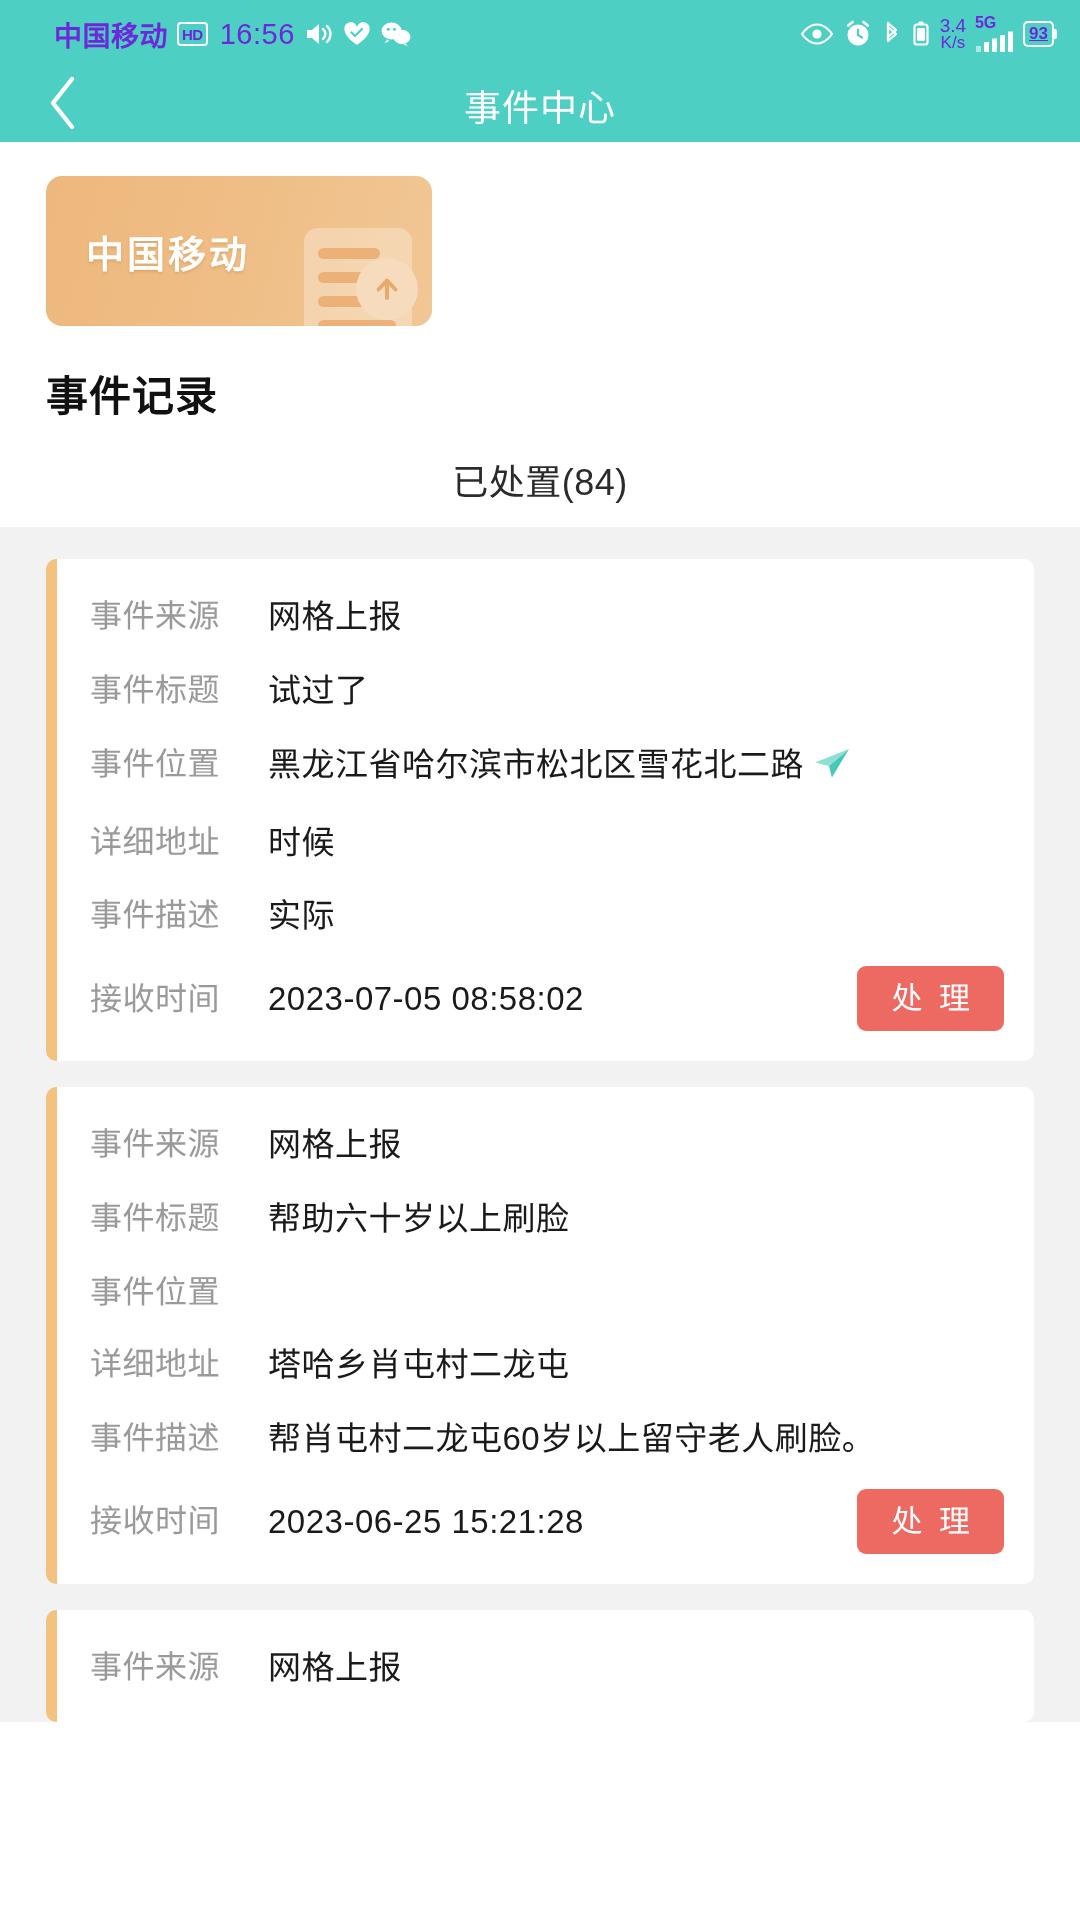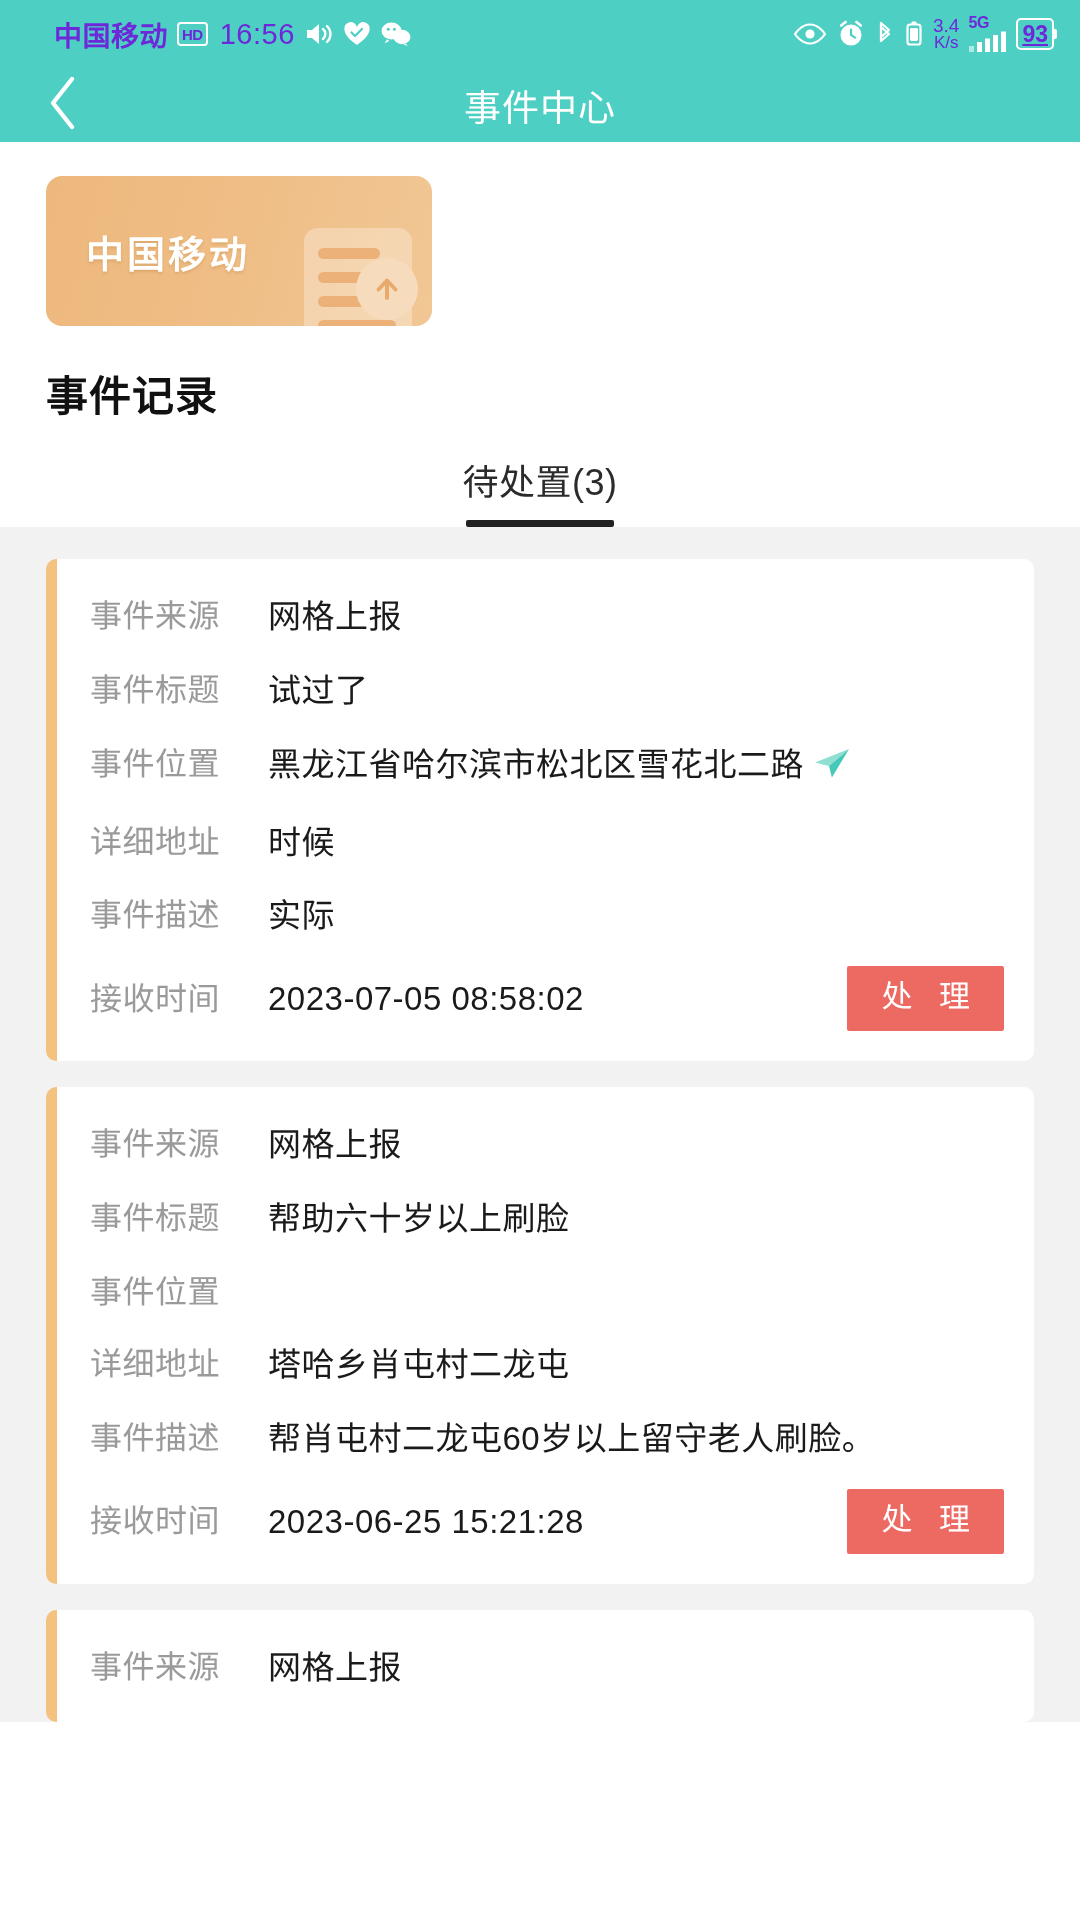--- a/index.html
+++ b/index.html
@@ -78,21 +78,21 @@
   }
   .net-type .nt-label {
     font-size: 16px;
     font-weight: 700;
     letter-spacing: -0.3px;
   }
   .batt {
     border: 2.5px solid #ffffff;
     border-radius: 5px;
     padding: 1px 4px;
-    font-size: 23px;
+    font-size: 17px;
     font-weight: 700;
     line-height: 1.15;
     position: relative;
     text-decoration: underline;
   }
   .batt::after {
     content: "";
     position: absolute;
     right: -5px;
     top: 50%;
@@ -285,23 +285,23 @@
     display: flex;
     align-items: center;
   }
   .handle-btn {
     flex: 0 0 auto;
     background: #ec6a62;
     color: #ffffff;
     font-size: 31px;
     letter-spacing: 4px;
     border: none;
-    border-radius: 2px;
+    border-radius: 9px;
     padding: 17px 30px 17px 34px;
-    font-family: Liberation Mono, monospace;
+    font-family: Liberation Sans, sans-serif;
     line-height: 1;
     margin-left: 10px;
     text-align: right;
   }
 </style>
 </head>
 <body>
 
 <div class="phone">
 
@@ -405,22 +405,22 @@
             <path d="M17 26V9" stroke="#e8ab6d" stroke-width="4" stroke-linecap="round"></path>
             <path d="M8.5 17.5L17 8.5l8.5 9" stroke="#e8ab6d" stroke-width="4" fill="none" stroke-linecap="round" stroke-linejoin="round"></path>
           </svg>
       </div>
     </div>
   </div>
 
   <div class="section-title">事件记录</div>
 
   <div class="tabs">
-    <div class="tab active">
-      <span>待处置(3)</span>
+    <div class="tab">
+      <span>已处置(84)</span>
     </div>
   </div>
 
   <div class="list">
 
     <div class="card">
       <div class="row">
         <div class="row-label">事件来源</div>
         <div class="row-value">网格上报</div>
       </div>

